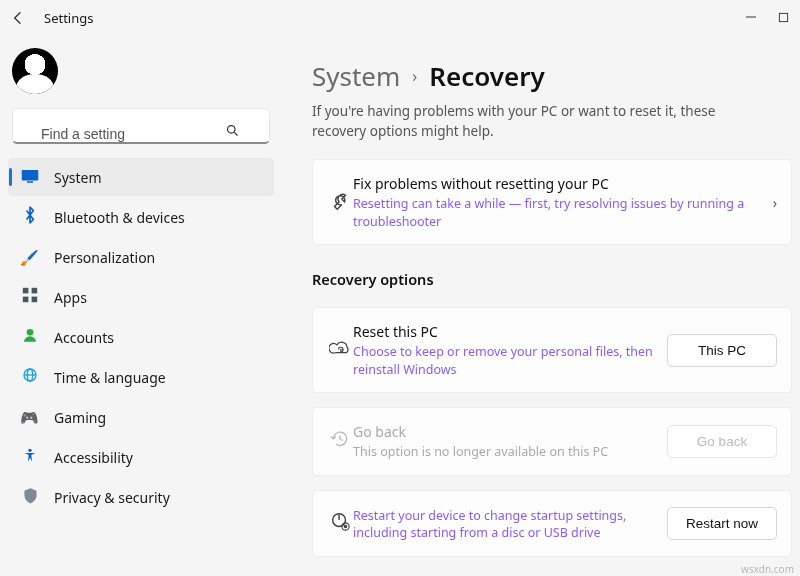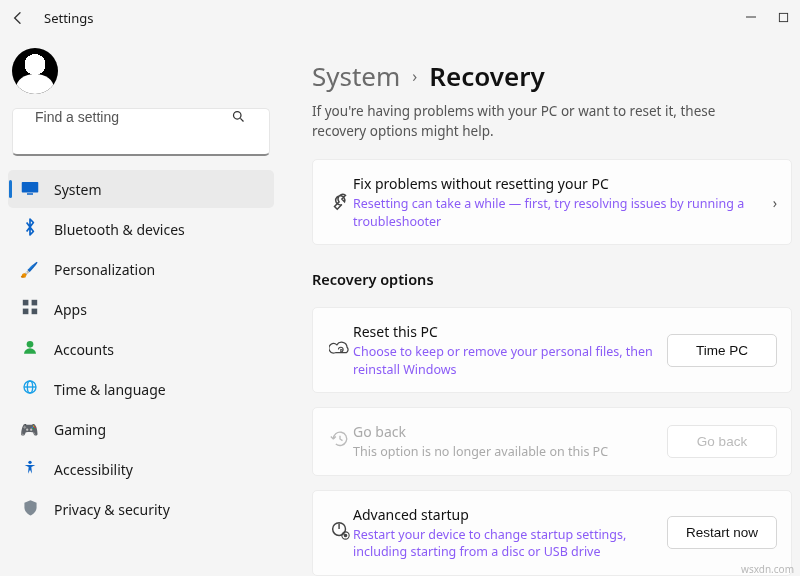--- a/index.html
+++ b/index.html
@@ -40,27 +40,27 @@
     background: radial-gradient(circle at 50% 36%, #fff 0 28%, #000 28% 100%);
     position: relative; overflow:hidden;
   }
   .avatar::before {
     content:""; position:absolute; left:4px; right:4px; bottom:-8px; height:28px;
     background:#fff; border-radius: 50% 50% 0 0;
   }
 
   .search {
     margin: 4px 6px 8px 6px;
-    height: 48px;
+    height: 36px;
     background: #fff;
     border: 1px solid #e6e6e6;
     border-bottom: 2px solid #8a8a8a;
     border-radius: 5px;
-    display:flex; align-items:flex-start;
-    padding: 0 22px;
+    display:flex; align-items:flex-end;
+    padding: 0 28px;
   }
   .search input {
     flex:1; border:none; outline:none; font-size: 14px; background:transparent; color:#1a1a1a;
   }
   .search input::placeholder { color:#555; }
   .search .sicon { width:18px; text-align:center; color:#333; }
 
   .nav { display:flex; flex-direction:column; gap:2px; padding: 0 2px;}
   .nav-item {
     height: 38px;
@@ -263,21 +263,21 @@
           <svg width="22" height="18" viewBox="0 0 28 20" fill="none" stroke="#444" stroke-width="1.6">
               <path d="M8 16 A6 6 0 1 1 10 6 A7 7 0 0 1 23 9 A4.5 4.5 0 0 1 22 16 H8"></path>
               <path d="M12 12 A3 3 0 1 1 15 15" stroke-width="1.3"></path>
               <path d="M15 15 L15 12 L18 13" stroke-width="1.3"></path>
             </svg>
         </div>
         <div class="ctext">
           <div class="ctitle">Reset this PC</div>
           <div class="csub">Choose to keep or remove your personal files, then reinstall Windows</div>
         </div>
-        <button class="btn">Time PC</button>
+        <button class="btn">This PC</button>
       </div>
 
       <div class="card disabled">
         <div class="cicon">
           <svg width="20" height="20" viewBox="0 0 24 24" fill="none" stroke="#bbb" stroke-width="1.6">
               <path d="M4 12 A8 8 0 1 1 7 18"></path>
               <path d="M4 12 L1 9 M4 12 L7 9"></path>
               <path d="M12 8 V12 L15 14"></path>
             </svg>
         </div>
@@ -291,21 +291,20 @@
       <div class="card">
         <div class="cicon">
           <svg width="22" height="22" viewBox="0 0 24 24" fill="none" stroke="#444" stroke-width="1.6">
               <circle cx="11" cy="11" r="7"></circle>
               <line x1="11" y1="5" x2="11" y2="11"></line>
               <circle cx="18" cy="18" r="4" stroke-width="1.2"></circle>
               <circle cx="18" cy="18" r="1.2" fill="#444"></circle>
             </svg>
         </div>
         <div class="ctext">
-          <div class="ctitle">Advanced startup</div>
           <div class="csub">Restart your device to change startup settings, including starting from a disc or USB drive</div>
         </div>
         <button class="btn">Restart now</button>
       </div>
     </div>
   </main>
 </div>
 
 <div class="watermark">wsxdn.com</div>
 

